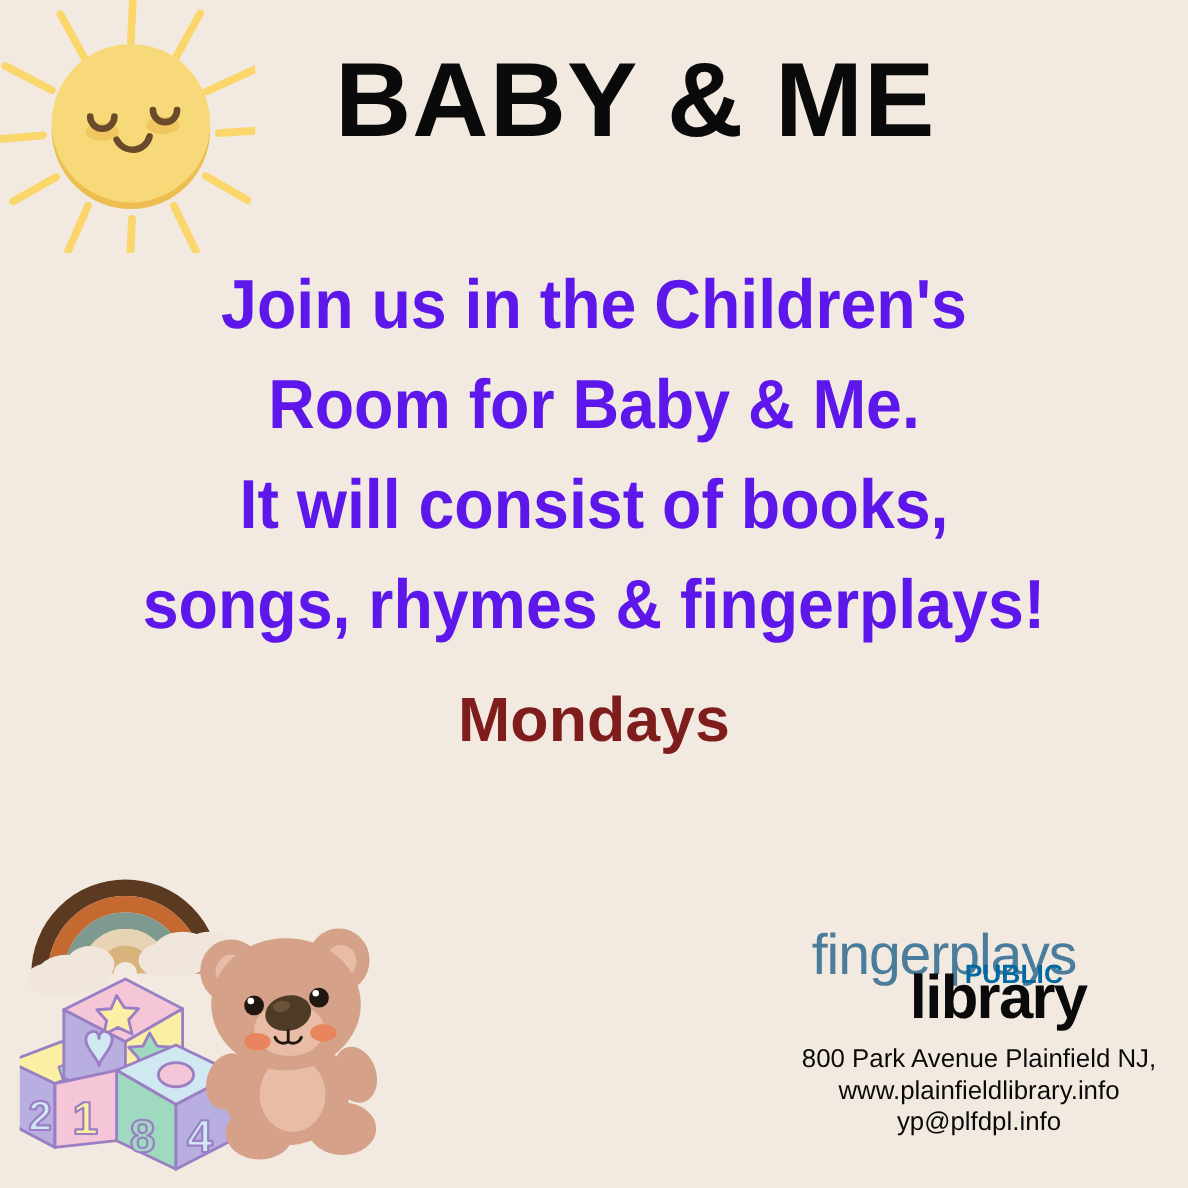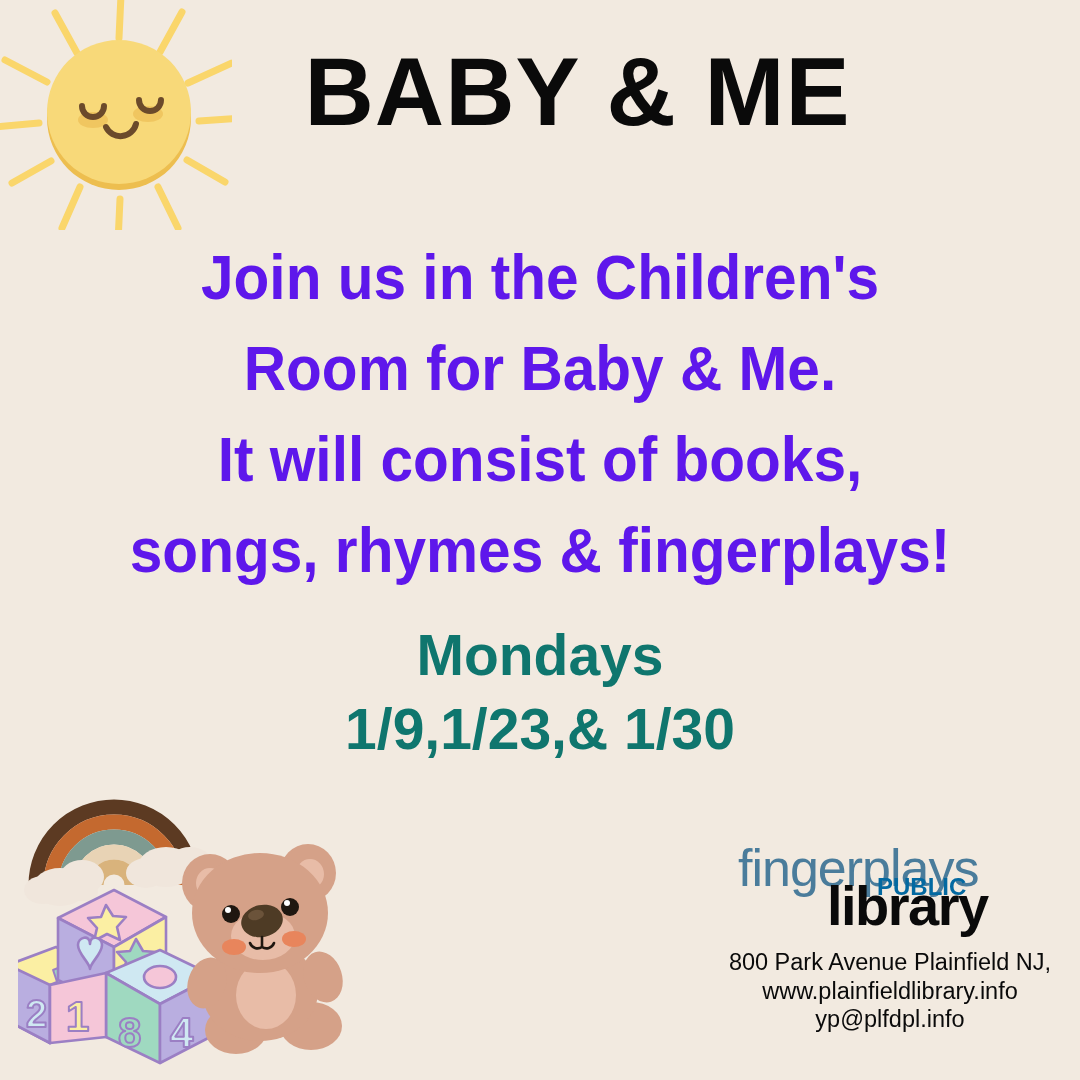--- a/index.html
+++ b/index.html
@@ -65,21 +65,21 @@
     white-space: nowrap;
   }
 
   
   #schedule {
     position: absolute;
     left: 0;
     top: 618px;
     width: 1080px;
     text-align: center;
-    color: #0f766e;
+    color: #7f1d1d;
     font-family: "Liberation Sans", sans-serif;
     font-weight: bold;
     font-size: 57px;
     line-height: 74px;
   }
   #schedule .sline {
     display: block;
     white-space: nowrap;
   }
 
@@ -181,21 +181,20 @@
 
   <div id="body-text">
     <span class="bline">Join us in the Children's</span>
     <span class="bline">Room for Baby &amp; Me.</span>
     <span class="bline">It will consist of books,</span>
     <span class="bline">songs, rhymes &amp; fingerplays!</span>
   </div>
 
   <div id="schedule">
     <span class="sline">Mondays</span>
-    <span class="sline">1/9,1/23,&amp; 1/30</span>
   </div>
 
   <div id="toys-illustration">
     <svg width="370" height="290" viewBox="0 0 370 290" aria-hidden="true">
 
       <g>
         <path d="M18 90 A78 78 0 0 1 174 90" fill="none" stroke="#5C3A22" stroke-width="15"></path>
         <path d="M33 90 A63 63 0 0 1 159 90" fill="none" stroke="#C4692F" stroke-width="15"></path>
         <path d="M48 90 A48 48 0 0 1 144 90" fill="none" stroke="#7E9A90" stroke-width="15"></path>
         <path d="M63 90 A33 33 0 0 1 129 90" fill="none" stroke="#E8D3B5" stroke-width="15"></path>

